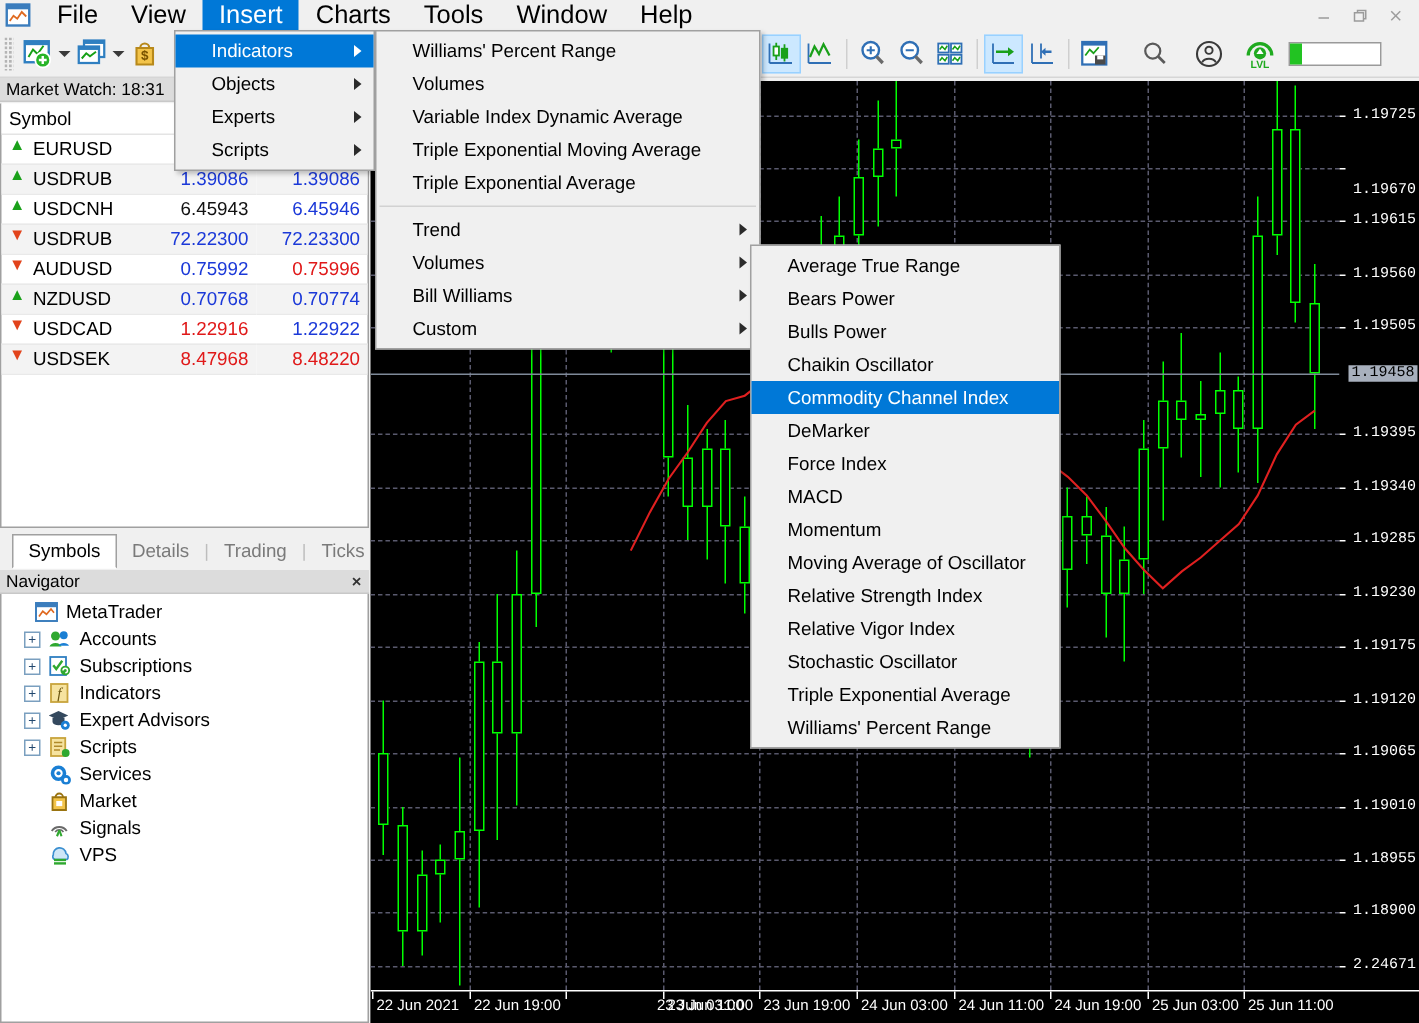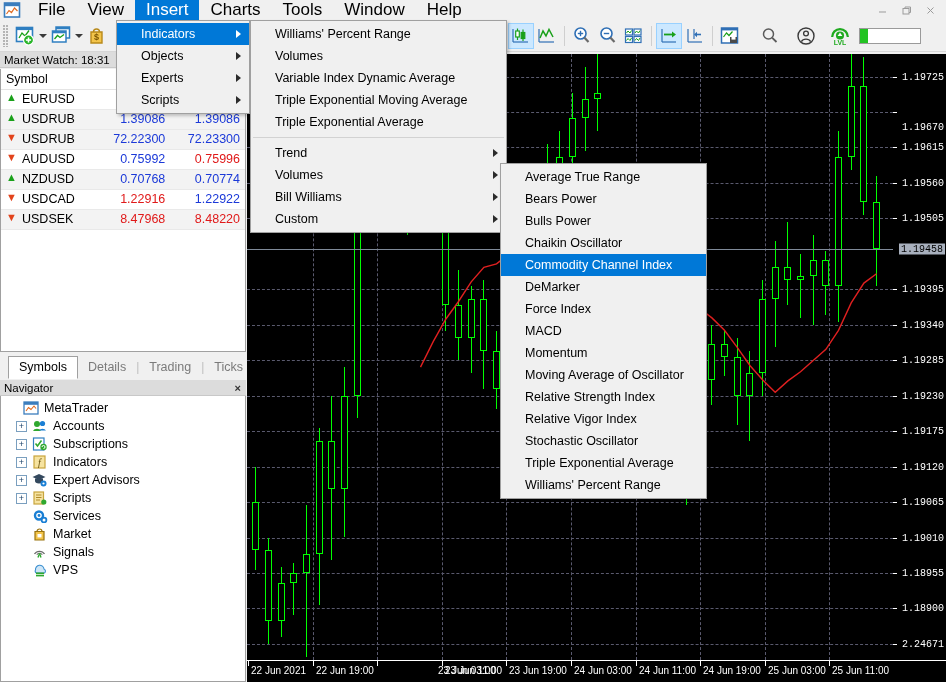--- a/index.html
+++ b/index.html
@@ -364,20 +364,27 @@
             </td>
             <td class="num c-blue"></td>
             <td class="num c-blue"></td>
           </tr>
           <tr class="alt">
             <td class="sym">
               <span class="arrow-up"></span><span>USDRUB</span>
             </td>
             <td class="num c-blue">1.39086</td>
             <td class="num c-blue">1.39086</td>
+          </tr>
+          <tr>
+            <td class="sym">
+              <span class="arrow-up"></span><span>USDCNH</span>
+            </td>
+            <td class="num c-black">6.45943</td>
+            <td class="num c-blue">6.45946</td>
           </tr>
           <tr class="alt">
             <td class="sym">
               <span class="arrow-dn"></span><span>USDRUB</span>
             </td>
             <td class="num c-blue">72.22300</td>
             <td class="num c-blue">72.23300</td>
           </tr>
           <tr>
             <td class="sym">

